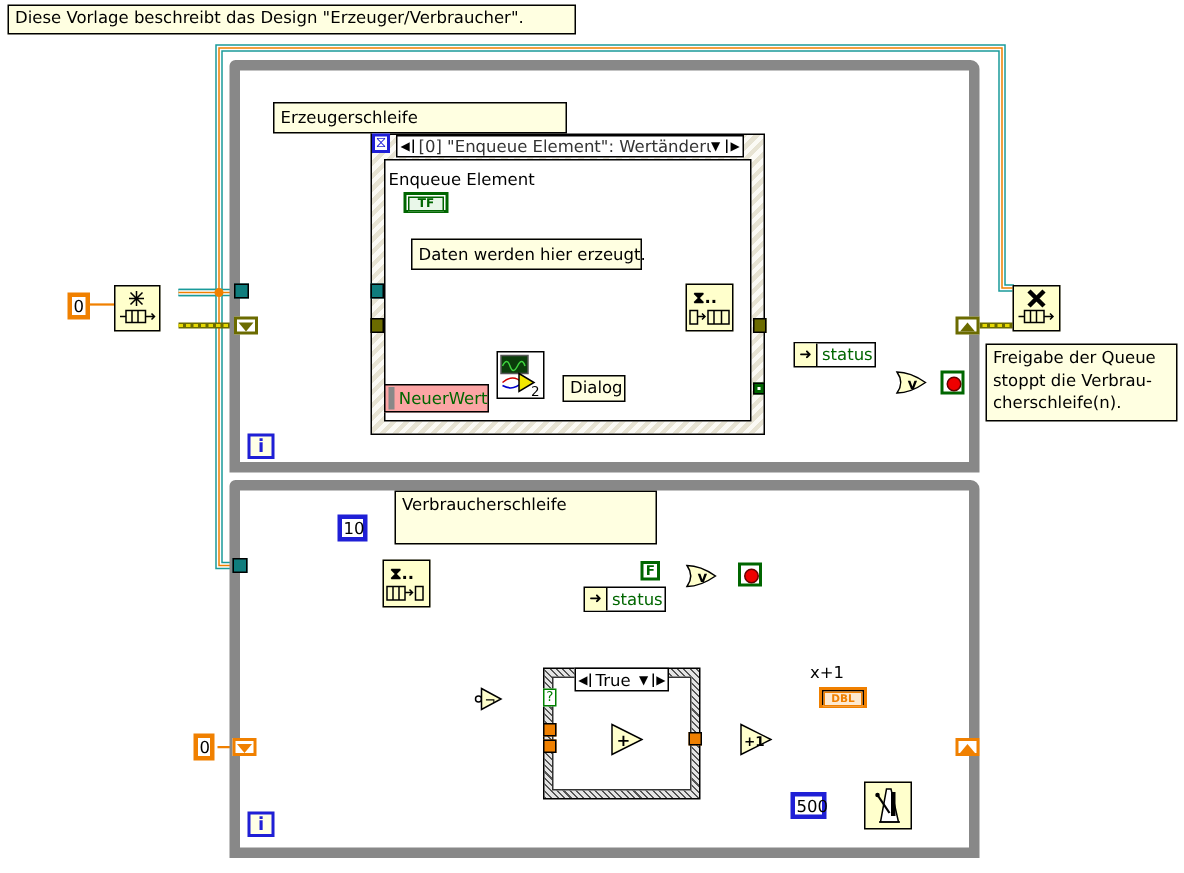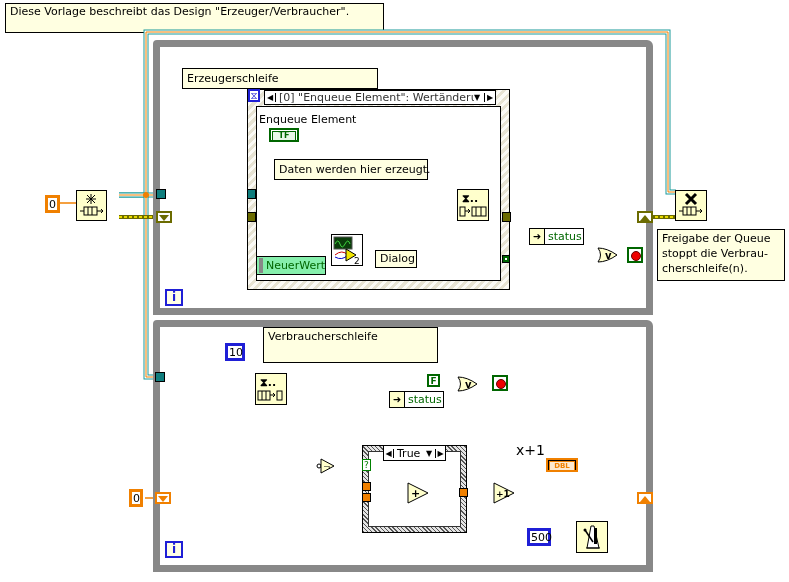--- a/index.html
+++ b/index.html
@@ -13,21 +13,21 @@
   .iter { width: 18px; height: 17px; border: 2px solid #1f1fd6; background: #ffffe6;
           color: #1f1fd6; font-weight: bold; font-size: 12px; text-align: center; line-height: 13px; }
   .const-num { border: 3px solid; background: #fff; font-size: 11px; line-height: 13px; padding: 0 1px; text-align: center; }
   .hatch { background: repeating-linear-gradient(135deg, #e7e3d3 0 3px, #fbfaf5 3px 6px); }
   .casehatch { background: repeating-linear-gradient(45deg, #555 0 1px, #e4e4e4 1px 3px); }
   svg text { font-family: "DejaVu Sans", sans-serif; }
 </style>
 </head>
 <body>
 
-<div class="abs comment" style="left:5px;top:3px;width:379px;height:30px;">Diese Vorlage beschreibt das Design "Erzeuger/Verbraucher".</div>
+<div class="abs comment" style="left:5px;top:3px;width:379px;height:20px;">Diese Vorlage beschreibt das Design "Erzeuger/Verbraucher".</div>
 
 <svg class="abs" width="789" height="582" style="left:0;top:0;">
 
   <g fill="none">
     <path d="M119 195 H146 V32 H668 V192 H676" stroke="#1a9a9a" stroke-width="5"></path>
     <path d="M119 195 H146 V32 H668 V192 H676" stroke="#ffffff" stroke-width="3"></path>
     <path d="M119 195 H146 V32 H668 V192 H676" stroke="#f08000" stroke-width="1"></path>
     <path d="M119 195 H520" stroke="#1a9a9a" stroke-width="5"></path>
     <path d="M119 195 H520" stroke="#ffffff" stroke-width="3"></path>
     <path d="M119 195 H520" stroke="#f08000" stroke-width="1"></path>
@@ -131,21 +131,21 @@
     <rect x="2" y="2" width="18" height="12" fill="#0b3d0b" stroke="#555"></rect>
     <path d="M3 9 Q6 3 8 9 T13 9 T18 9" stroke="#3fd23f" fill="none"></path>
     <path d="M3 20 Q10 14 16 20" stroke="#cc0000" fill="none"></path>
     <path d="M3 22 Q10 26 16 20" stroke="#0000cc" fill="none"></path>
     <path d="M14 14 L24 20 L14 26 Z" fill="#f2e600" stroke="#000"></path>
     <text x="22" y="29" font-size="9">2</text>
   </svg>
 </div>
 <div class="abs comment" style="left:375px;top:250px;width:42px;height:18px;">Dialog</div>
 
-<div class="abs" style="left:256px;top:256px;width:70px;height:19px;background:#86efac;border:1px solid #000;display:flex;align-items:center;">
+<div class="abs" style="left:256px;top:256px;width:70px;height:19px;background:#fca5a5;border:1px solid #000;display:flex;align-items:center;">
   <span style="width:4px;height:15px;background:#888;margin:0 3px 0 2px;"></span>
   <span style="color:#006600;font-size:11px;">NeuerWert</span>
 </div>
 
 <div class="abs" style="left:529px;top:228px;width:55px;height:17px;background:#fff;border:1px solid #000;display:flex;">
   <span style="width:14px;background:#ffffcc;border-right:1px solid #000;font-size:10px;line-height:15px;text-align:center;">➜</span>
   <span style="padding-left:3px;color:#006600;line-height:15px;">status</span>
 </div>
 
 <svg class="abs" width="22" height="16" style="left:597px;top:247px;">
@@ -231,21 +231,21 @@
 <svg class="abs" width="22" height="22" style="left:407px;top:482px;">
   <path d="M1 1 L21 11 L1 21 Z" fill="#ffffcc" stroke="#000"></path>
   <text x="4" y="15" font-size="11" font-weight="bold">+</text>
 </svg>
 
 <svg class="abs" width="22" height="22" style="left:493px;top:482px;">
   <path d="M1 1 L21 11 L1 21 Z" fill="#ffffcc" stroke="#000"></path>
   <text x="3" y="15" font-size="9" font-weight="bold">+1</text>
 </svg>
 
-<div class="abs" style="left:516px;top:442px;font-size:14px;">x+1</div>
+<div class="abs" style="left:540px;top:442px;font-size:11px;">x+1</div>
 <div class="abs" style="left:546px;top:458px;width:32px;height:14px;border:2px solid #f08000;background:#000000;">
   <div style="margin:1px;height:8px;border:1px solid #f08000;background:#fde9d0;color:#f08000;font-size:7px;line-height:8px;font-weight:bold;text-align:center;">DBL</div>
 </div>
 
 <div class="abs const-num" style="left:129px;top:489px;width:14px;height:18px;border-color:#f08000;">0</div>
 <div class="abs" style="left:155px;top:492px;width:16px;height:12px;border:2px solid #f08000;background:#fff;">
   <svg width="12" height="8" style="display:block;margin:1px auto;">
       <path d="M1 1 H11 L6 7 Z" fill="#f08000"></path>
     </svg>
 </div>

